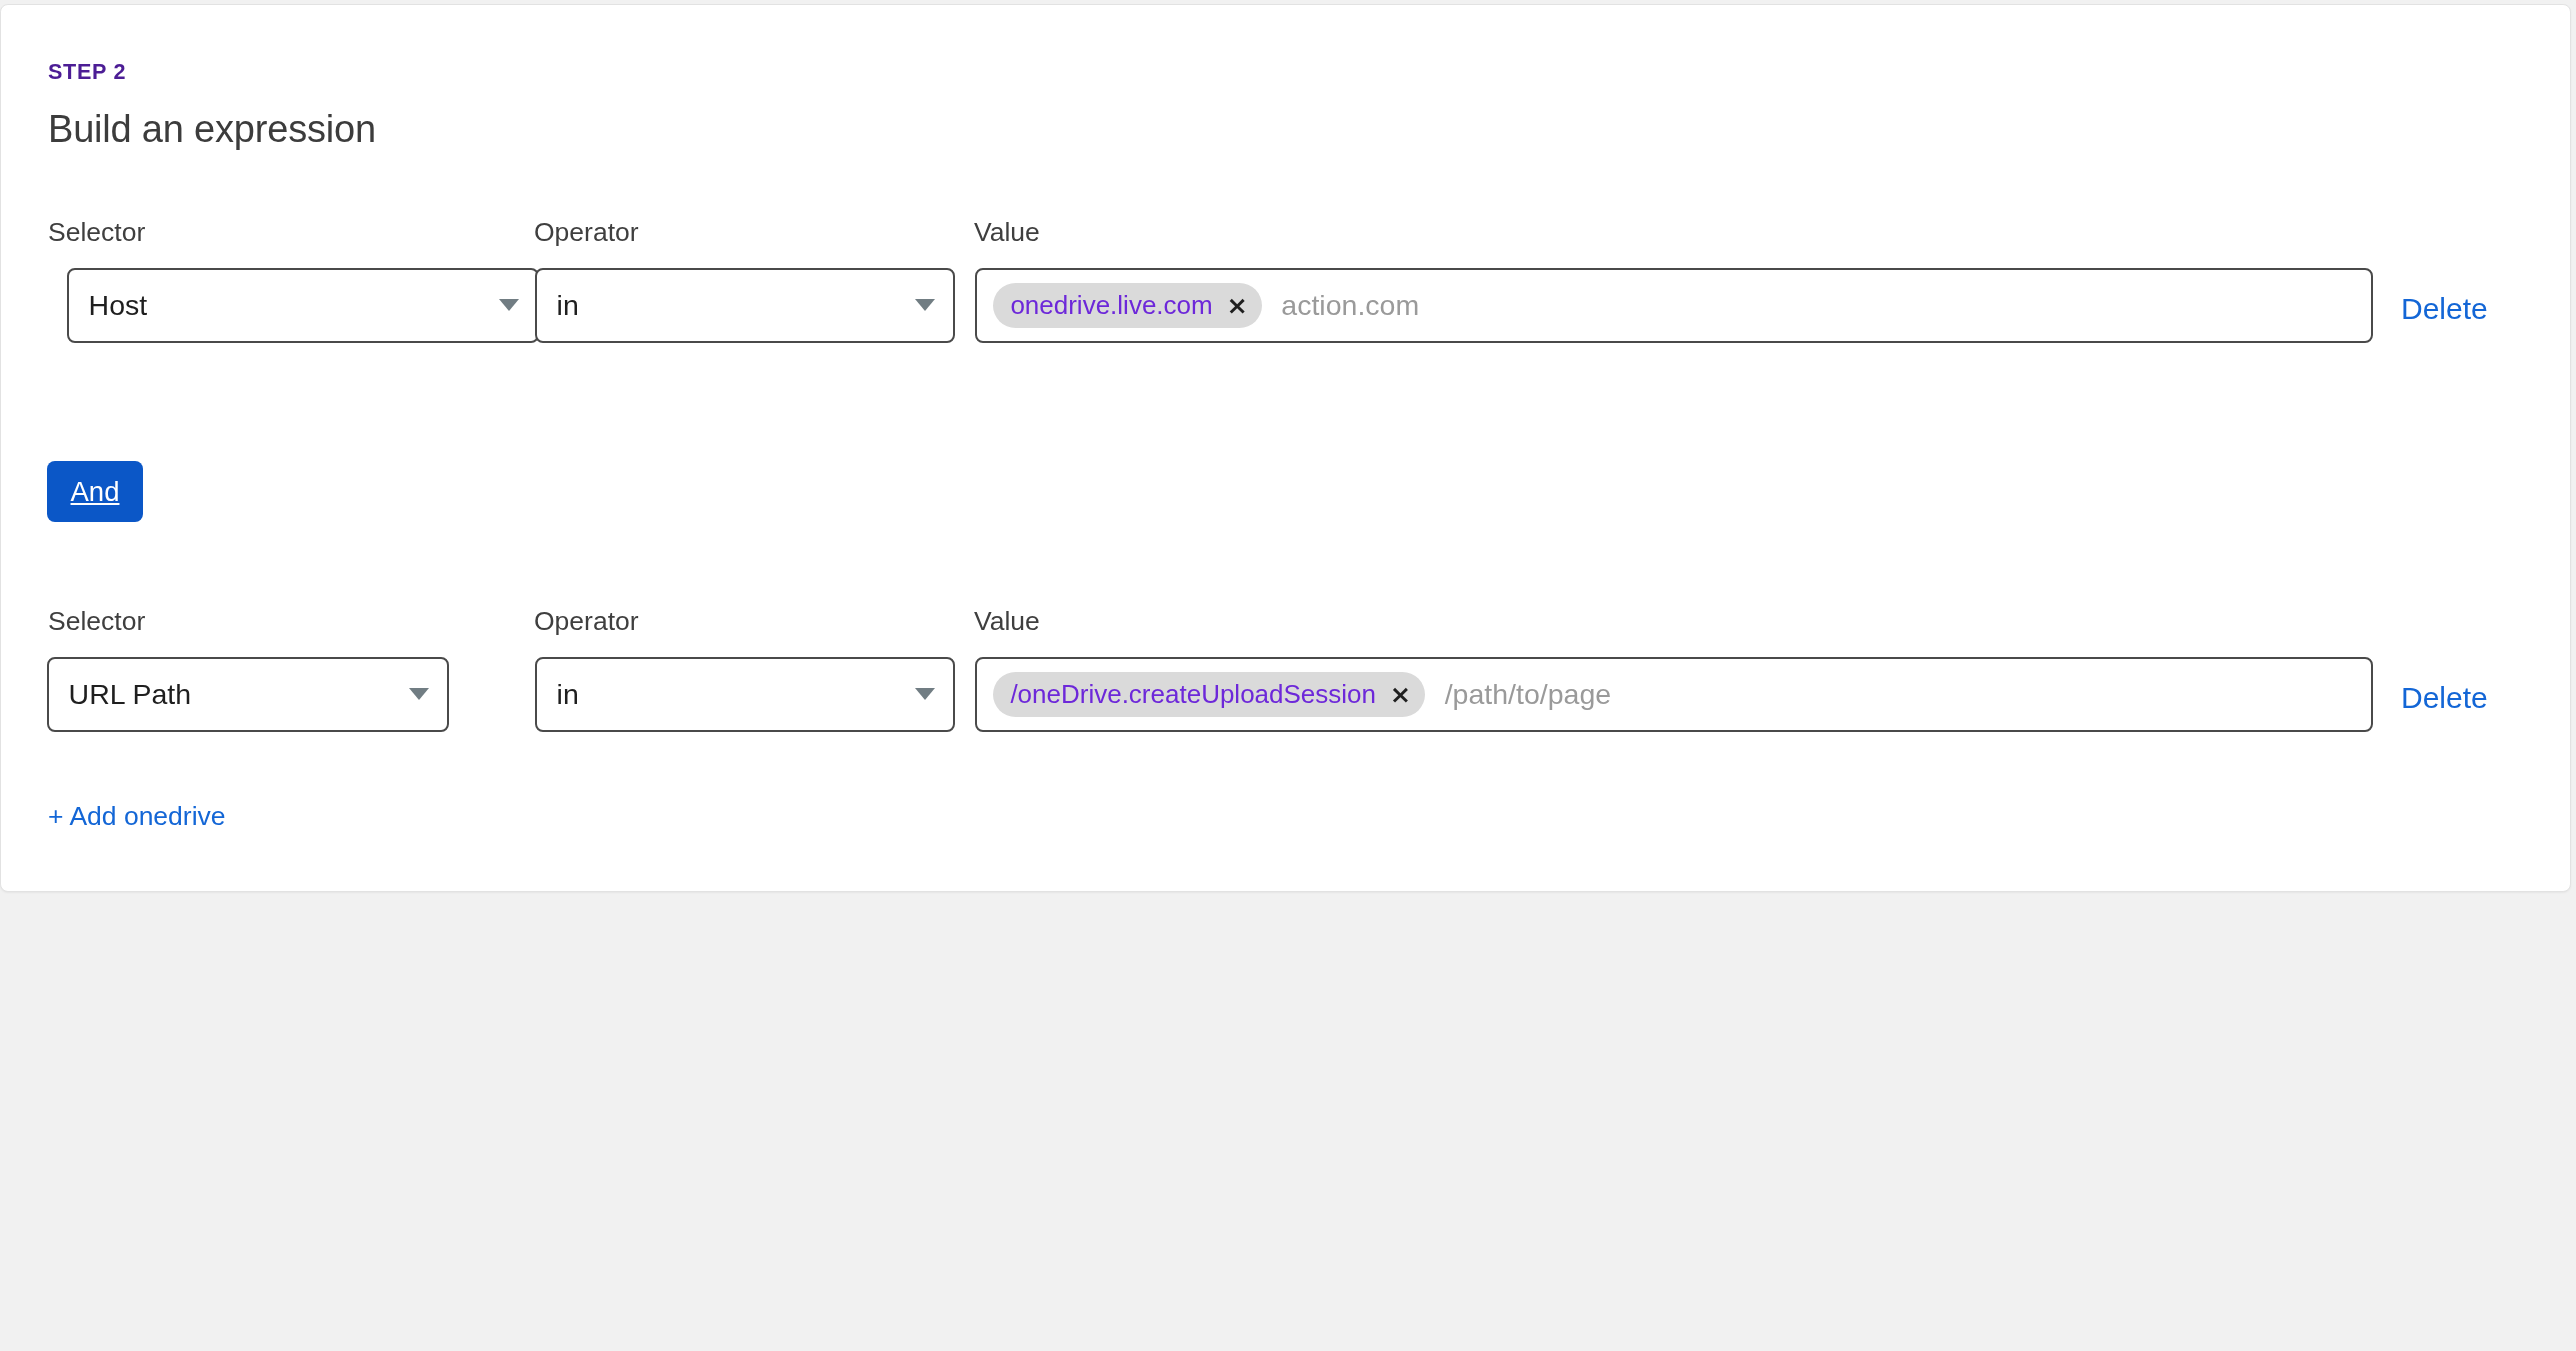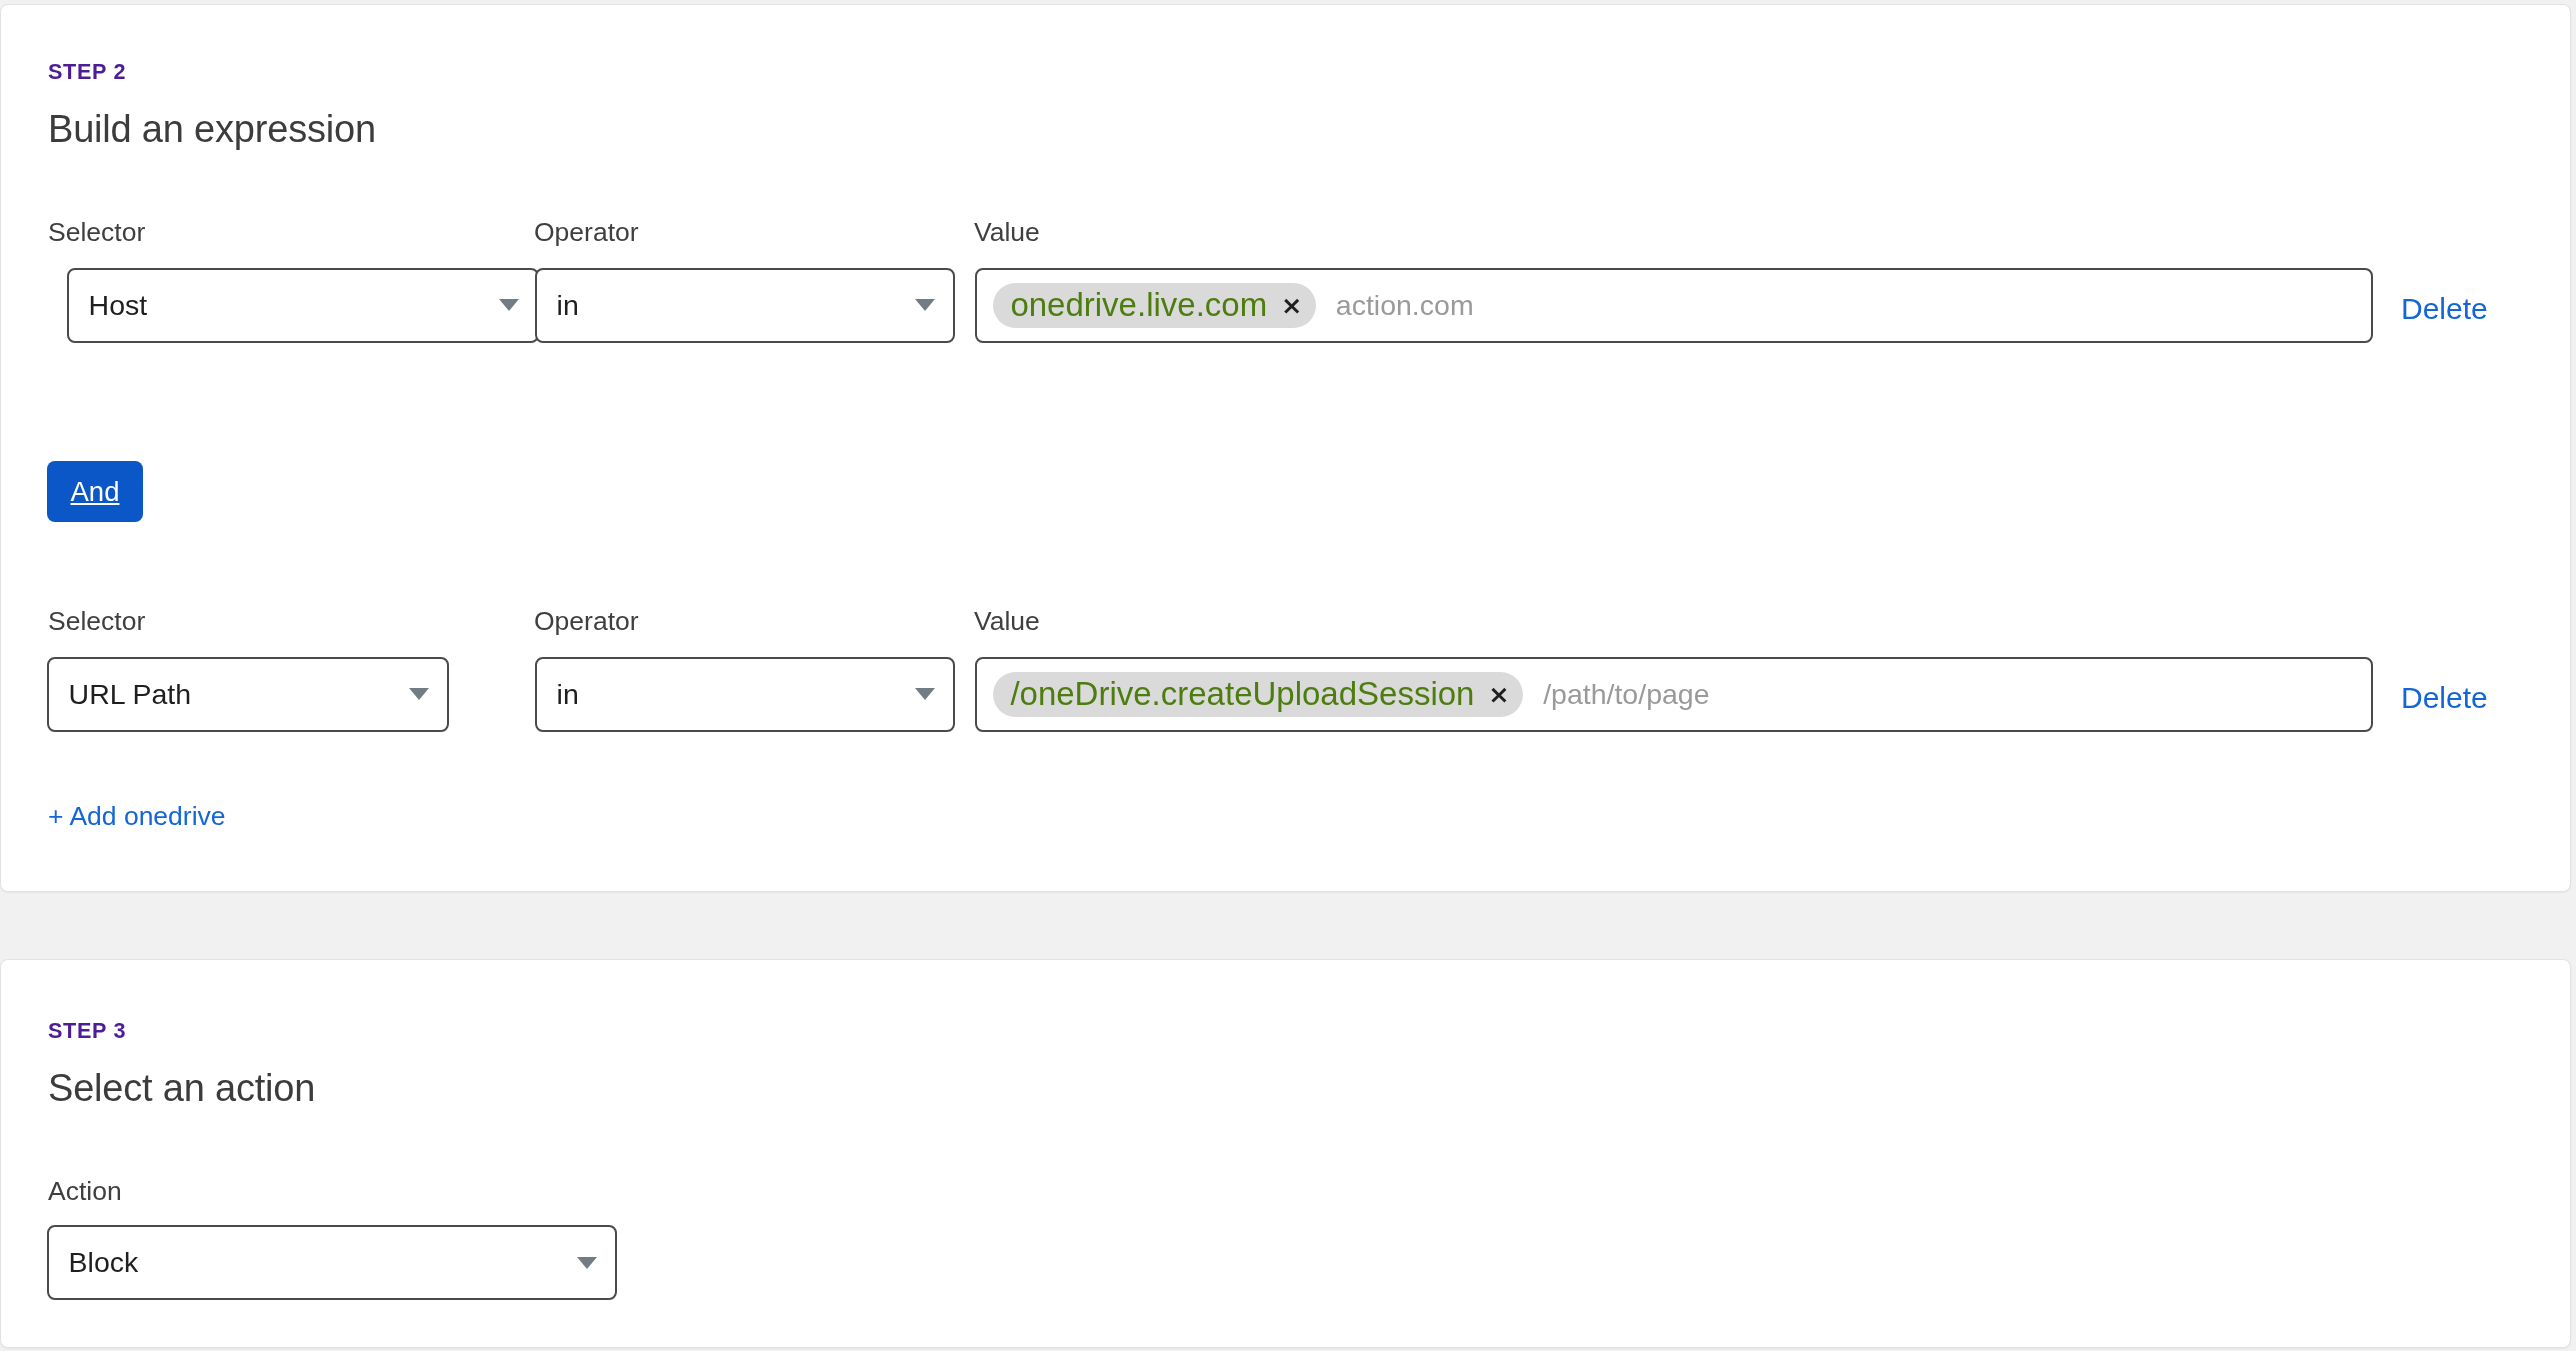--- a/index.html
+++ b/index.html
@@ -110,22 +110,22 @@
     display: inline-flex;
     align-items: center;
     height: 45px;
     background: #dadada;
     border-radius: 22.6px;
     padding: 0 13.8px 0 17.7px;
     margin-right: 5.9px;
     flex: 0 0 auto;
   }
   .chip-label {
-    font-size: 33px;
-    color: #4d7c0f;
+    font-size: 26px;
+    color: #6d28d9;
     white-space: nowrap;
   }
   .chip-close {
     margin-left: 13.8px;
     font-size: 25.5px;
     line-height: 1;
     color: #1f1f1f;
     font-weight: 700;
     cursor: pointer;
     font-family: "DejaVu Sans", sans-serif;
@@ -225,27 +225,15 @@
         <span class="chip-close">×</span>
       </span>
       <span class="tag-placeholder">/path/to/page</span>
     </div>
 
     <div class="link" style="left:2400px; top:678px;">Delete</div>
 
     <div class="link-small" style="left:47px; top:798px;">+ Add onedrive</div>
   </div>
 
-  <div class="card" id="card-step3">
-
-    <div class="step-eyebrow" style="left:47px; top:60px;">STEP 3</div>
-    <div class="step-title" style="left:47px; top:109px;">Select an action</div>
-
-    <div class="field-label" style="left:47px; top:218px;">Action</div>
-
-    <div class="select" style="left:46px; top:265px; width:570px;">
-      <span class="sel-value">Block</span>
-      <span class="caret"></span>
-    </div>
-  </div>
 
 </div>
 
 
 </body></html>

